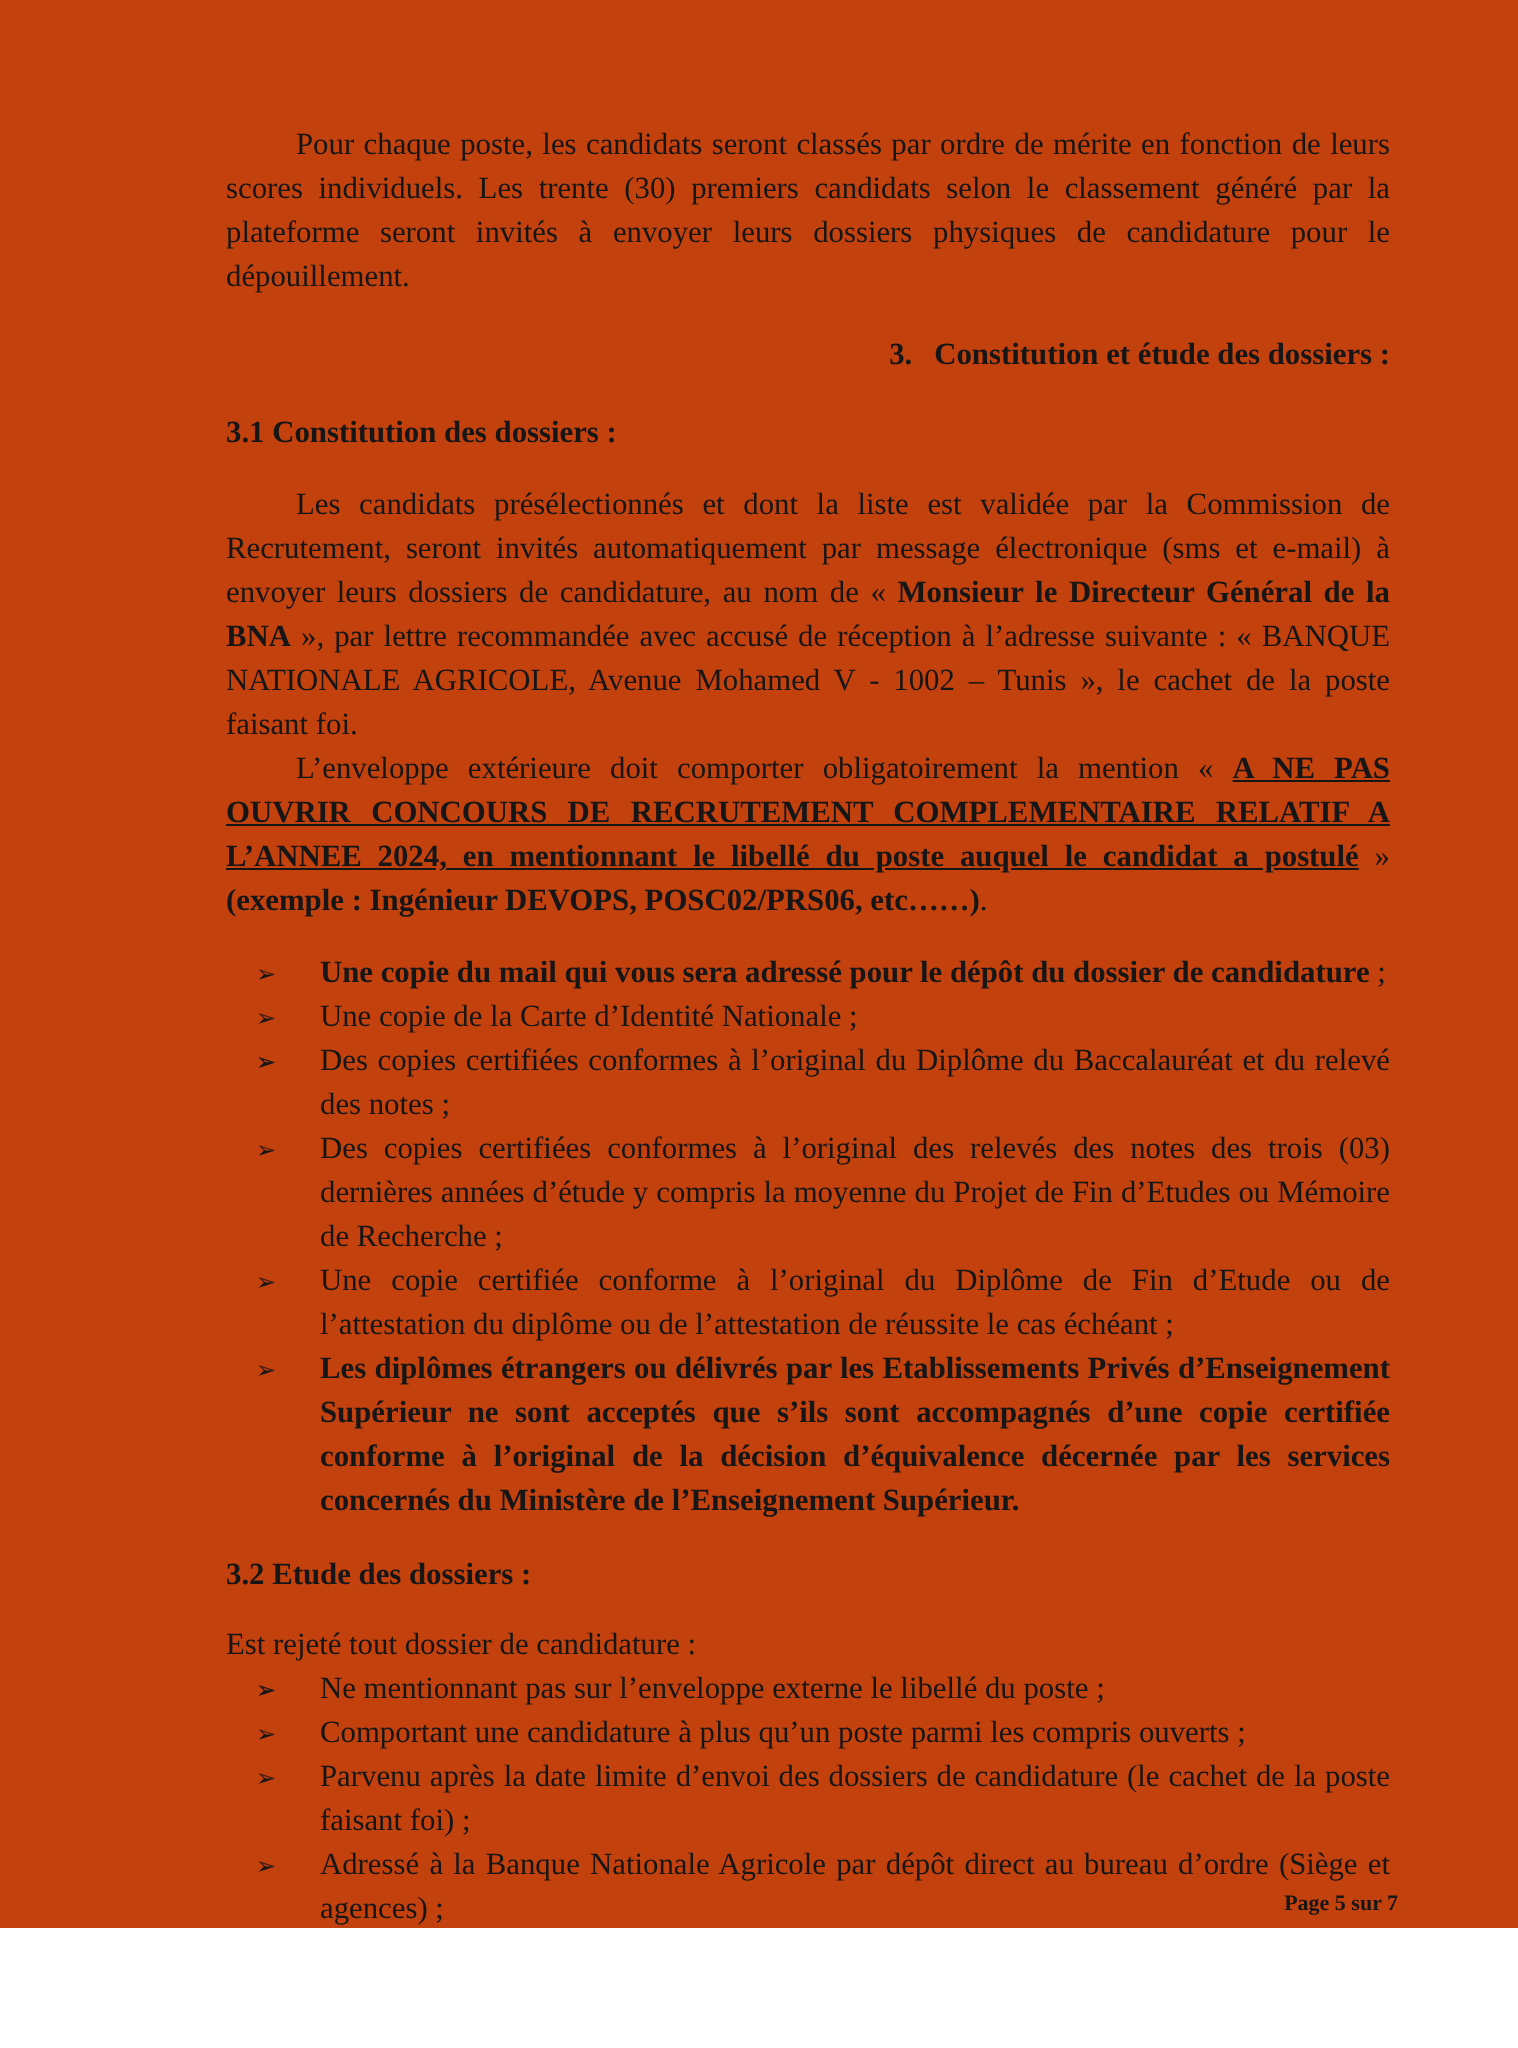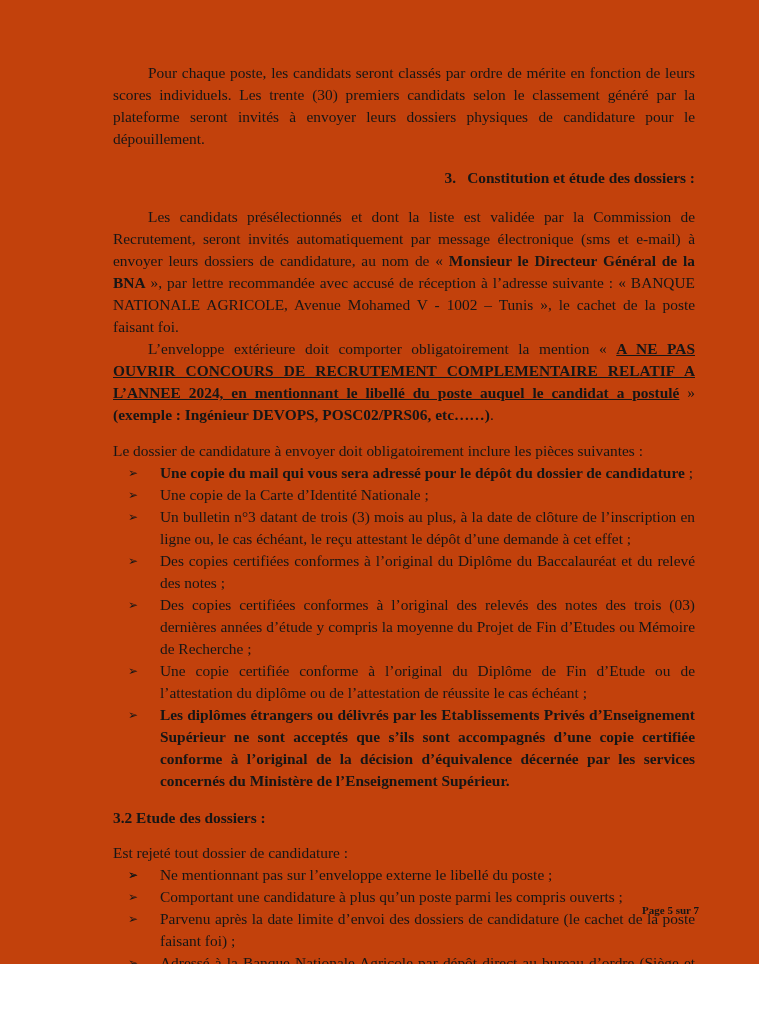--- a/index.html
+++ b/index.html
@@ -45,61 +45,61 @@
     position: absolute;
     left: 15px;
     top: 0;
     font-family: "DejaVu Sans", sans-serif;
     font-size: 12px;
     line-height: 22px;
     color: #161616;
   }
   .footer {
     position: absolute;
-    top: 904px;
+    top: 946px;
     right: 60px;
     font-size: 11px;
     font-weight: bold;
     color: #161616;
   }
 </style>
 </head>
 <body>
 
 <div class="page">
   <div class="content">
 
     <p class="p-indent p-intro">
       <span>Pour chaque poste, les candidats seront classés par ordre de mérite en fonction de leurs scores individuels. Les trente (30) premiers candidats selon le classement généré par la plateforme seront invités à envoyer leurs dossiers physiques de candidature pour le dépouillement.</span>
     </p>
 
     <h3 class="heading-3">
       <span class="num">3.</span><span>Constitution et étude des dossiers :</span>
     </h3>
 
+    <h4 class="heading-sub h31">3.1 Constitution des dossiers :</h4>
 
     <p class="p-indent">
       <span>Les candidats présélectionnés et dont la liste est validée par la Commission de Recrutement, seront invités automatiquement par message électronique (sms et e-mail) à envoyer leurs dossiers de candidature, au nom de « </span><b>Monsieur le Directeur Général de la BNA</b><span> », par lettre recommandée avec accusé de réception à l’adresse suivante : « BANQUE NATIONALE AGRICOLE, Avenue Mohamed V - 1002 – Tunis », le cachet de la poste faisant foi.</span>
     </p>
 
     <p class="p-indent p-envelope">
       <span>L’enveloppe extérieure doit comporter obligatoirement la mention « </span><b class="u">A NE PAS OUVRIR CONCOURS DE RECRUTEMENT COMPLEMENTAIRE RELATIF A L’ANNEE 2024, en mentionnant le libellé du poste auquel le candidat a postulé</b><span> » </span><b>(exemple : Ingénieur DEVOPS, POSC02/PRS06, etc……)</b><span>.</span>
     </p>
 
-    <p>Le dossier de candidature à envoyer doit obligatoirement inclure les pièces suivantes :</p>
 
     <ul class="arrow-list list-gap">
       <li class="li">
         <span class="blt">➢</span><b>Une copie du mail qui vous sera adressé pour le dépôt du dossier de candidature</b><span> ;</span>
       </li>
       <li class="li">
         <span class="blt">➢</span><span>Une copie de la Carte d’Identité Nationale ;</span>
       </li>
       <li class="li">
-        <span class="blt">➢</span><span>Un bulletin n°3 datant de trois (3) mois au plus, à la date de clôture de l’inscription en ligne ou, le cas échéant, le reçu attestant le dépôt d’une demande à cet effet ;</span>
+        <span class="blt">➢</span>
       </li>
       <li class="li">
         <span class="blt">➢</span><span>Des copies certifiées conformes à l’original du Diplôme du Baccalauréat et du relevé des notes ;</span>
       </li>
       <li class="li">
         <span class="blt">➢</span><span>Des copies certifiées conformes à l’original des relevés des notes des trois (03) dernières années d’étude y compris la moyenne du Projet de Fin d’Etudes ou Mémoire de Recherche ;</span>
       </li>
       <li class="li">
         <span class="blt">➢</span><span>Une copie certifiée conforme à l’original du Diplôme de Fin d’Etude ou de l’attestation du diplôme ou de l’attestation de réussite le cas échéant ;</span>
       </li>

